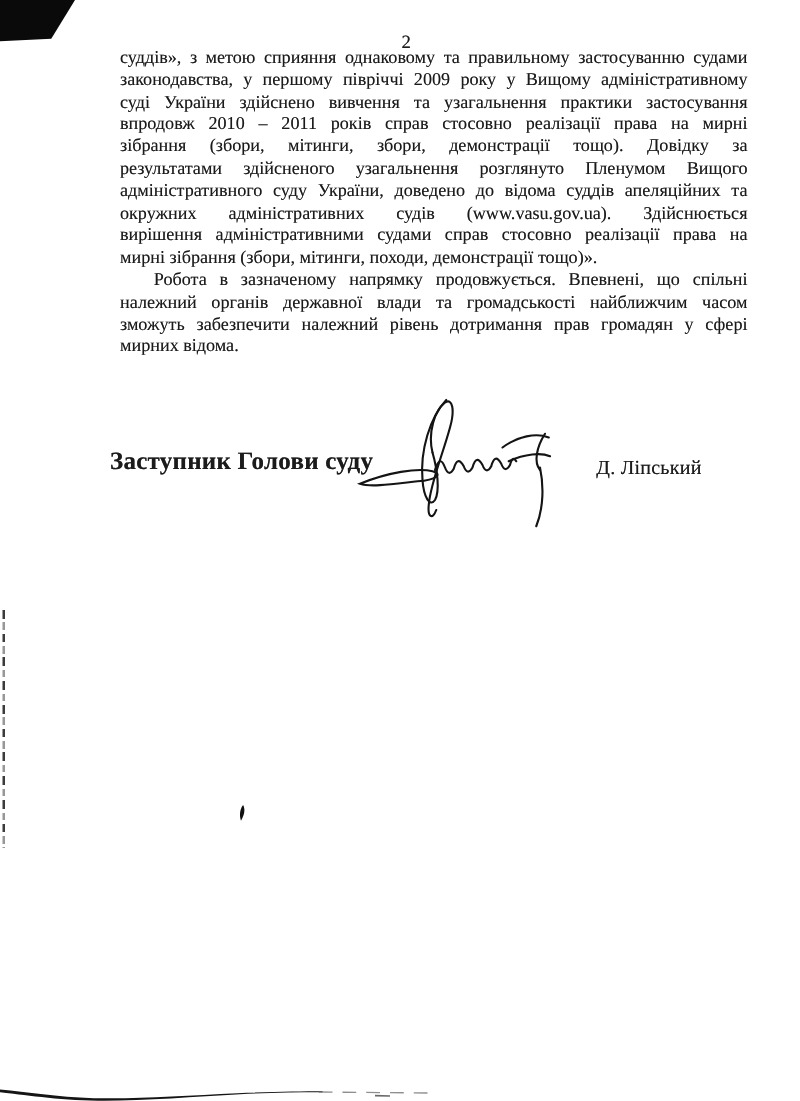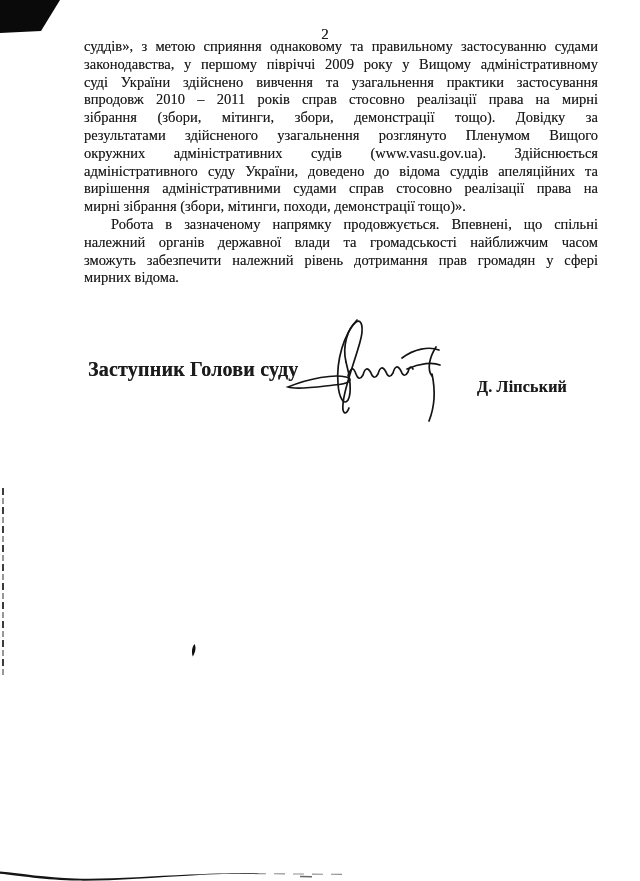--- a/index.html
+++ b/index.html
@@ -34,34 +34,34 @@
   .textblock{
     position:absolute;left:84px;top:38px;width:514px;
     font-size:14.5px;
     text-shadow:0 0 .5px rgba(0,0,0,.5);
   }
   .line{
     height:17.8px;line-height:17.8px;
     text-align:justify;text-align-last:justify;
     text-justify:inter-word;
     white-space:normal;
+    margin-left:12px;
   }
   .line.para-end{text-align-last:left;}
   .line.indent{text-indent:27px;}
   
   .sig-title{
     position:absolute;left:88px;top:358px;
     font-weight:bold;font-size:20px;letter-spacing:.2px;
     text-shadow:0 0 .5px rgba(0,0,0,.6);
   }
   .sig-name{
     position:absolute;left:477px;top:366px;
-    font-weight:bold;font-size:16px;letter-spacing:.2px;
+    font-weight:normal;font-size:16px;letter-spacing:.2px;
     text-shadow:0 0 .5px rgba(0,0,0,.6);
-    margin-top:12px;
   }
   .sig-script{position:absolute;left:282px;top:316px;}
 </style>
 </head>
 <body>
 
 <div class="page">
 
   <svg class="corner-artifact" width="62" height="34" viewBox="0 0 62 34">
     <polygon points="0,0 60,0 41,31 0,33" fill="#0a0a0a"></polygon>
@@ -71,22 +71,22 @@
 
   <div class="page-number">2</div>
 
   <div class="textblock">
     <div class="line">суддів», з метою сприяння однаковому та правильному застосуванню судами</div>
     <div class="line">законодавства, у першому півріччі 2009 року у Вищому адміністративному</div>
     <div class="line">суді України здійснено вивчення та узагальнення практики застосування</div>
     <div class="line">впродовж 2010 – 2011 років справ стосовно реалізації права на мирні</div>
     <div class="line">зібрання (збори, мітинги, збори, демонстрації тощо). Довідку за</div>
     <div class="line">результатами здійсненого узагальнення розглянуто Пленумом Вищого</div>
+    <div class="line">адміністративного суду України, доведено до відома суддів апеляційних та</div>
     <div class="line">окружних адміністративних судів (www.vasu.gov.ua). Здійснюється</div>
-    <div class="line">адміністративного суду України, доведено до відома суддів апеляційних та</div>
     <div class="line">вирішення адміністративними судами справ стосовно реалізації права на</div>
     <div class="line para-end">мирні зібрання (збори, мітинги, походи, демонстрації тощо)».</div>
     <div class="line indent">Робота в зазначеному напрямку продовжується. Впевнені, що спільні</div>
     <div class="line">належний органів державної влади та громадськості найближчим часом</div>
     <div class="line">зможуть забезпечити належний рівень дотримання прав громадян у сфері</div>
     <div class="line para-end">мирних відома.</div>
   </div>
 
   <div class="sig-title">Заступник Голови суду</div>
 

